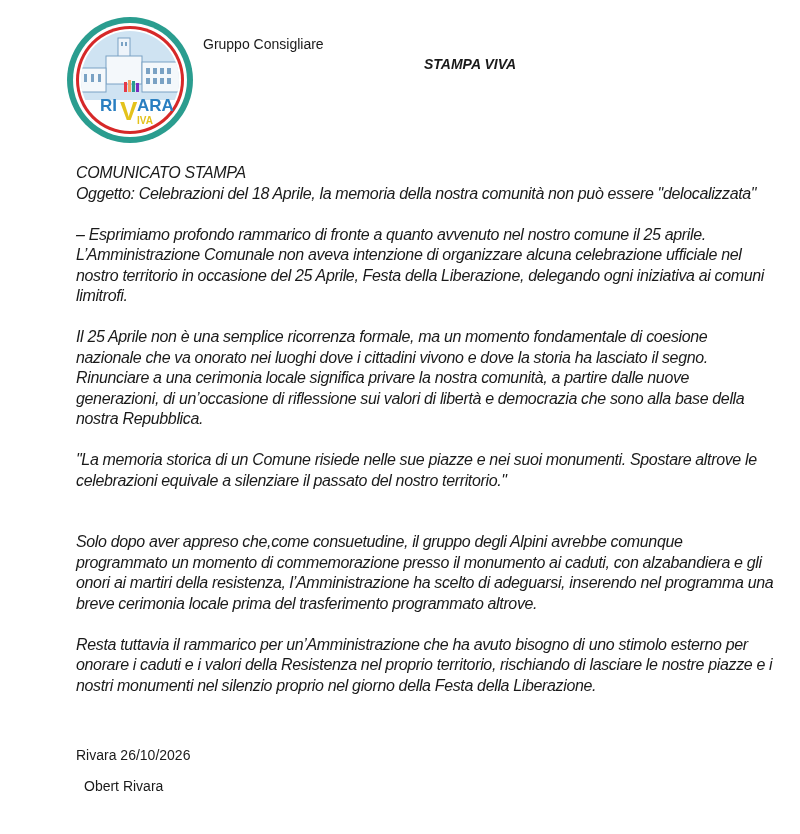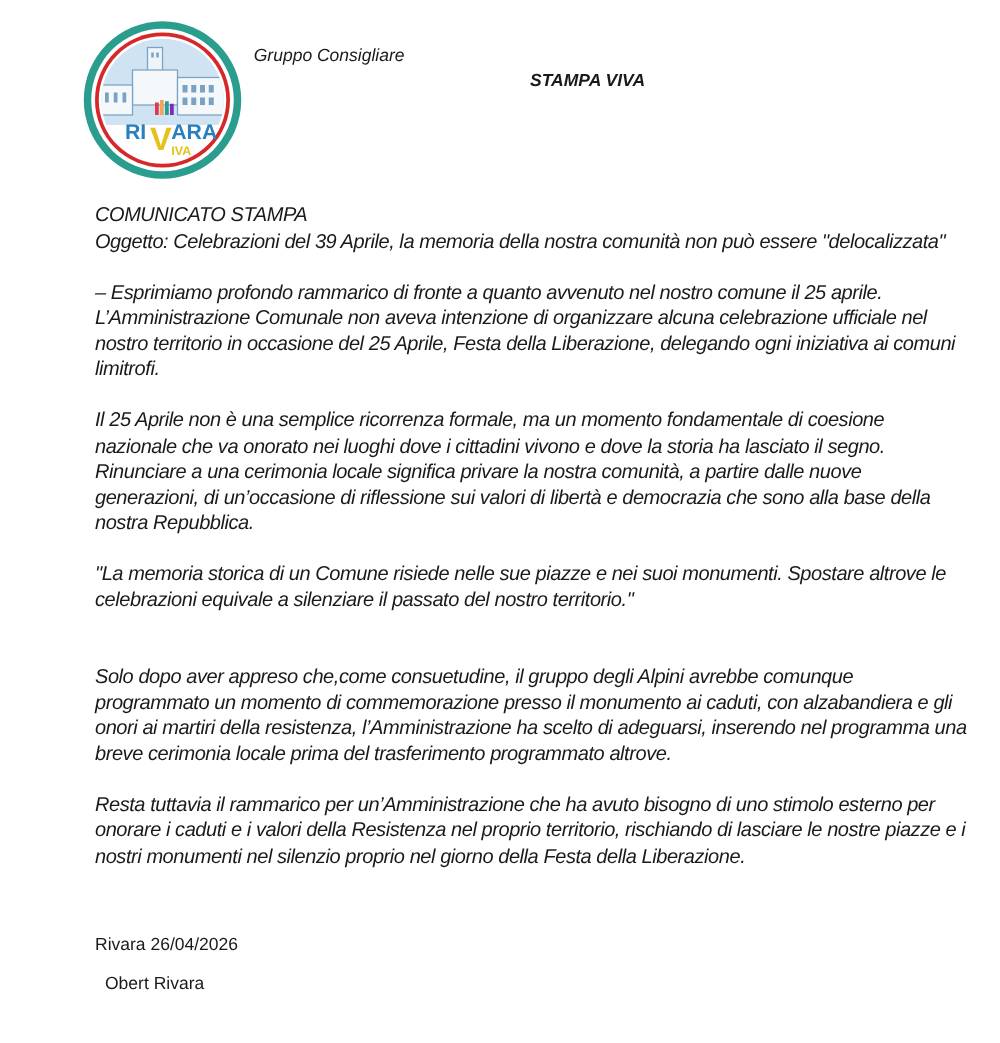--- a/index.html
+++ b/index.html
@@ -3,21 +3,21 @@
 <meta charset="utf-8">
 <style>
   html, body { margin: 0; padding: 0; background: #ffffff; }
   body {
     width: 800px; height: 834px; position: relative; overflow: hidden;
     font-family: "Liberation Sans", sans-serif; color: #1a1a1a;
   }
   .logo { position: absolute; left: 66px; top: 16px; width: 128px; height: 128px; }
   .group-label {
     position: absolute; left: 203px; top: 36px;
-    font-style: italic; font-size: 14px;
+    font-size: 14px;
   }
   .group-name {
     position: absolute; left: 424px; top: 56px;
     font-style: italic; font-weight: bold; font-size: 14px;
   }
   .content {
     position: absolute; left: 76px; top: 163px; width: 700px;
     font-style: italic; font-size: 16px; line-height: 20.5px;
     letter-spacing: -0.35px;
   }
@@ -74,30 +74,30 @@
   <text x="54" y="104" font-family="Liberation Sans, sans-serif" font-weight="bold" font-size="26" fill="#e4c21b">V</text>
   <text x="71" y="95" font-family="Liberation Sans, sans-serif" font-weight="bold" font-size="17" fill="#2a7fc1">ARA</text>
   <text x="71" y="108" font-family="Liberation Sans, sans-serif" font-weight="bold" font-size="10" fill="#e4c21b">IVA</text>
 </svg>
 
 <div class="group-label">Gruppo Consigliare</div>
 <div class="group-name">STAMPA VIVA</div>
 
 <div class="content">
   <p>COMUNICATO STAMPA</p>
-  <p>Oggetto: Celebrazioni del 39 Aprile, la memoria della nostra comunità non può essere "delocalizzata"</p>
+  <p>Oggetto: Celebrazioni del 18 Aprile, la memoria della nostra comunità non può essere "delocalizzata"</p>
   <div class="gap"></div>
   <p> – Esprimiamo profondo rammarico di fronte a quanto avvenuto nel nostro comune il 25 aprile. L’Amministrazione Comunale non aveva intenzione di organizzare alcuna celebrazione ufficiale nel nostro territorio in occasione del 25 Aprile, Festa della Liberazione, delegando ogni iniziativa ai comuni limitrofi.</p>
   <div class="gap"></div>
   <p>Il 25 Aprile non è una semplice ricorrenza formale, ma un momento fondamentale di coesione nazionale che va onorato nei luoghi dove i cittadini vivono e dove la storia ha lasciato il segno. Rinunciare a una cerimonia locale significa privare la nostra comunità, a partire dalle nuove generazioni, di un’occasione di riflessione sui valori di libertà e democrazia che sono alla base della nostra Repubblica.</p>
   <div class="gap"></div>
   <p>"La memoria storica di un Comune risiede nelle sue piazze e nei suoi monumenti. Spostare altrove le celebrazioni equivale a silenziare il passato del nostro territorio."</p>
   <div class="gap"></div>
   <div class="gap"></div>
   <p>Solo dopo aver appreso  che,come consuetudine, il gruppo degli Alpini avrebbe comunque programmato un momento di commemorazione presso il monumento ai caduti, con alzabandiera e gli onori ai martiri della resistenza, l’Amministrazione ha scelto di adeguarsi, inserendo nel programma una breve cerimonia locale prima del trasferimento programmato altrove.</p>
   <div class="gap"></div>
   <p> Resta tuttavia il rammarico per un’Amministrazione che ha avuto bisogno di uno stimolo esterno per onorare i caduti e i valori della Resistenza nel proprio territorio, rischiando di lasciare le nostre piazze e i nostri monumenti nel silenzio proprio nel giorno della Festa della Liberazione.</p>
 </div>
 
 <div class="footer">
-  <div>Rivara 26/04/2026</div>
+  <div>Rivara 26/10/2026</div>
   <div class="sig">Obert Rivara</div>
 </div>
 
 </body></html>

